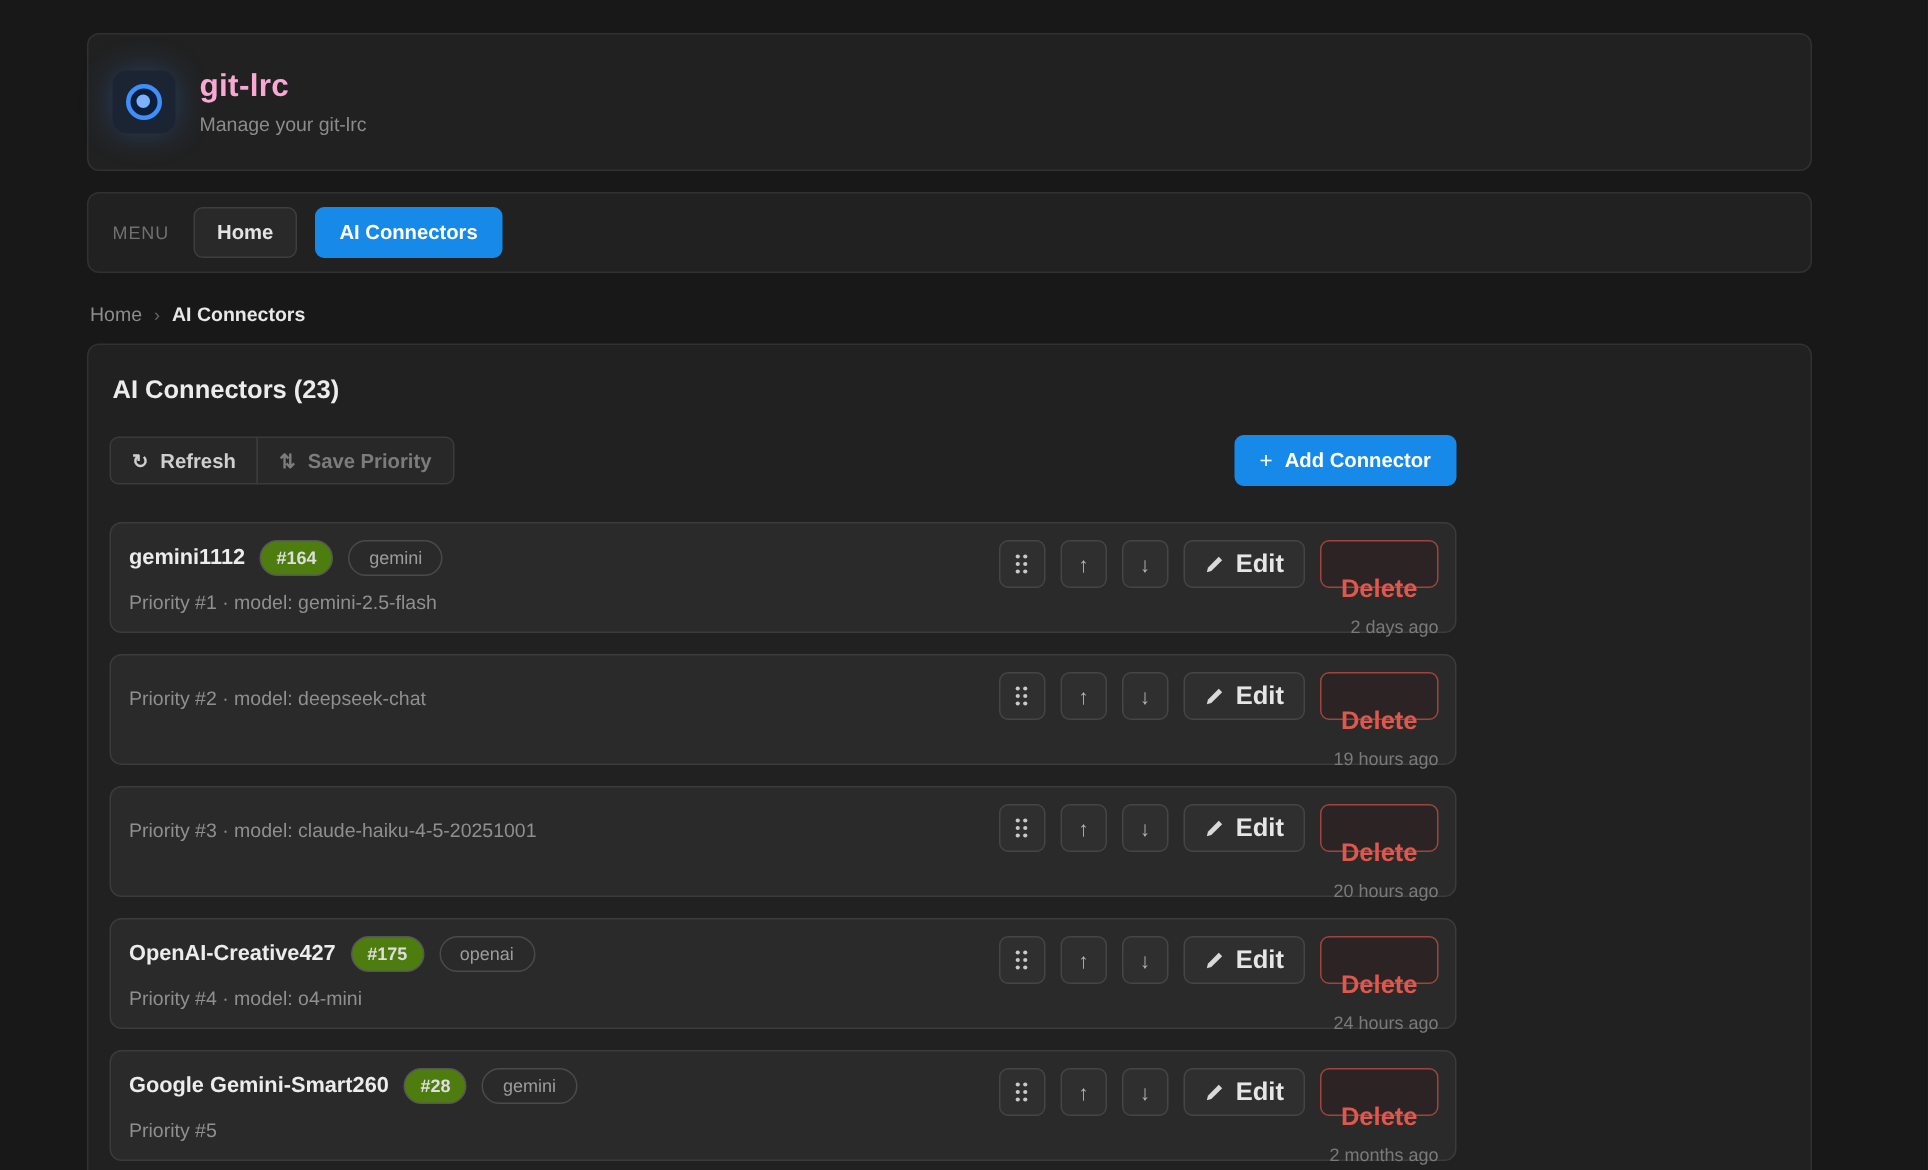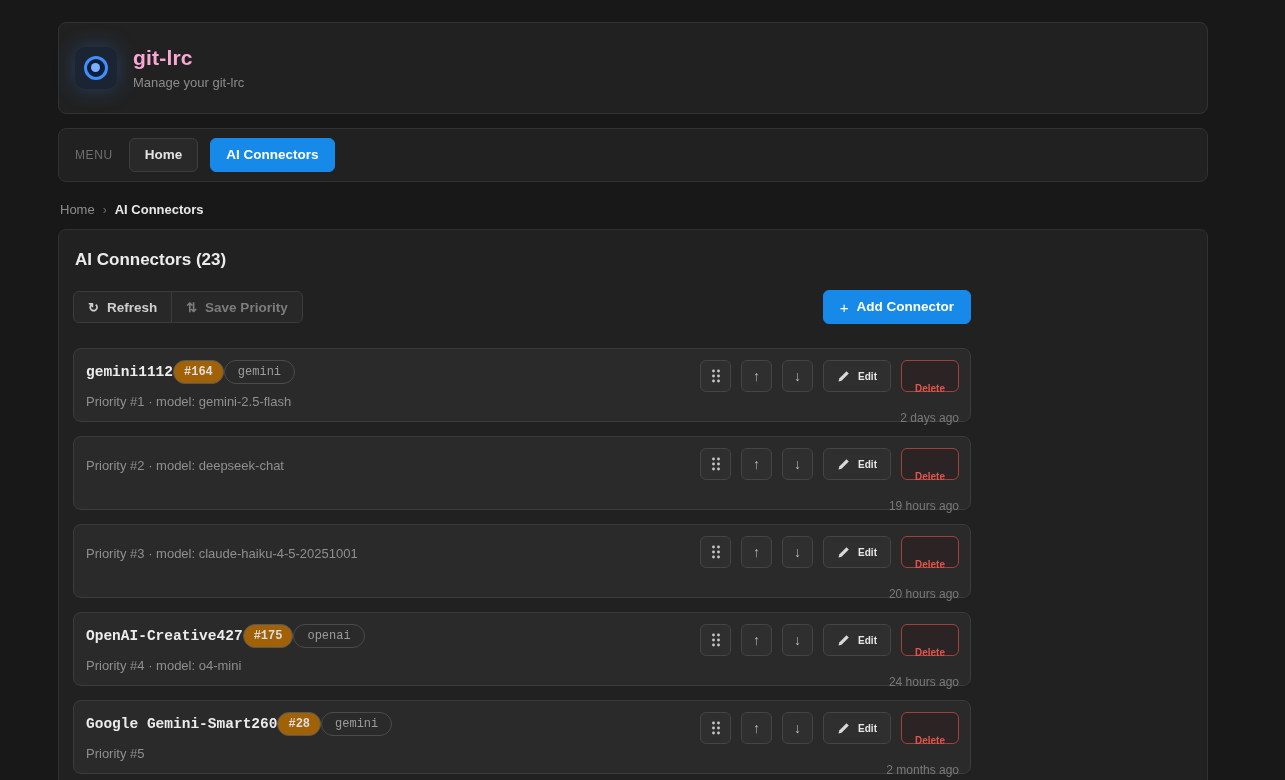--- a/index.html
+++ b/index.html
@@ -62,40 +62,40 @@
   .btn-icon { font-size: 13px; }
   .add-btn { height: 34px; padding: 0 16px; }
   .add-btn .btn-icon { font-size: 15px; font-weight: 400; }
 
   
   .rows { display: flex; flex-direction: column; gap: 14px; }
   .row {
     height: 74px; background: #2a2a2a; border: 1px solid #3b3b3b; border-radius: 8px;
     padding: 11px 11px 0 12px; display: flex; justify-content: space-between;
   }
-  .title-line { display: flex; align-items: center; gap: 0; font-family: Liberation Mono, monospace; }
+  .title-line { display: flex; align-items: center; gap: 10px; }
   .row-name { color: #ececec; font-weight: 700; font-size: 14.5px; }
   .id-badge {
-    background: #a16207; border: 1px solid #575757; color: #dedede;
+    background: #4d7c0f; border: 1px solid #575757; color: #dedede;
     font-size: 12px; font-weight: 600; padding: 4px 10px; border-radius: 999px;
   }
   .tag-pill {
     border: 1px solid #4a4a4a; color: #9c9c9c; background: transparent;
     font-size: 12px; padding: 4px 13px; border-radius: 999px;
   }
   .row-meta { color: #8f8f8f; font-size: 13px; margin-top: 10px; }
   .row-right { display: flex; flex-direction: column; align-items: flex-end; }
   .actions { display: flex; gap: 10px; }
   .icon-btn {
     width: 31px; height: 32px; display: inline-flex; align-items: center; justify-content: center;
     background: #2f2f2f; border: 1px solid #454545; border-radius: 6px;
     color: #b5b5b5; font-size: 14px; cursor: pointer; padding: 0;
   }
   .edit-btn, .delete-btn {
-    height: 32px; padding: 14px 13px; border-radius: 6px; font-size: 10px; font-weight: 600;
+    height: 32px; padding: 14px 13px; border-radius: 6px; font-size: 17px; font-weight: 600;
     display: inline-flex; align-items: center; gap: 8px; cursor: pointer;
   }
   .edit-btn { background: #2f2f2f; border: 1px solid #454545; color: #e6e6e6; }
   .delete-btn { background: #2c2424; border: 1px solid #9c443d; color: #e0574e; flex-direction: column; }
   .row-time { color: #7a7a7a; font-size: 12px; margin-top: 19px; }
 </style>
 </head>
 <body>
 
 <div class="page">

